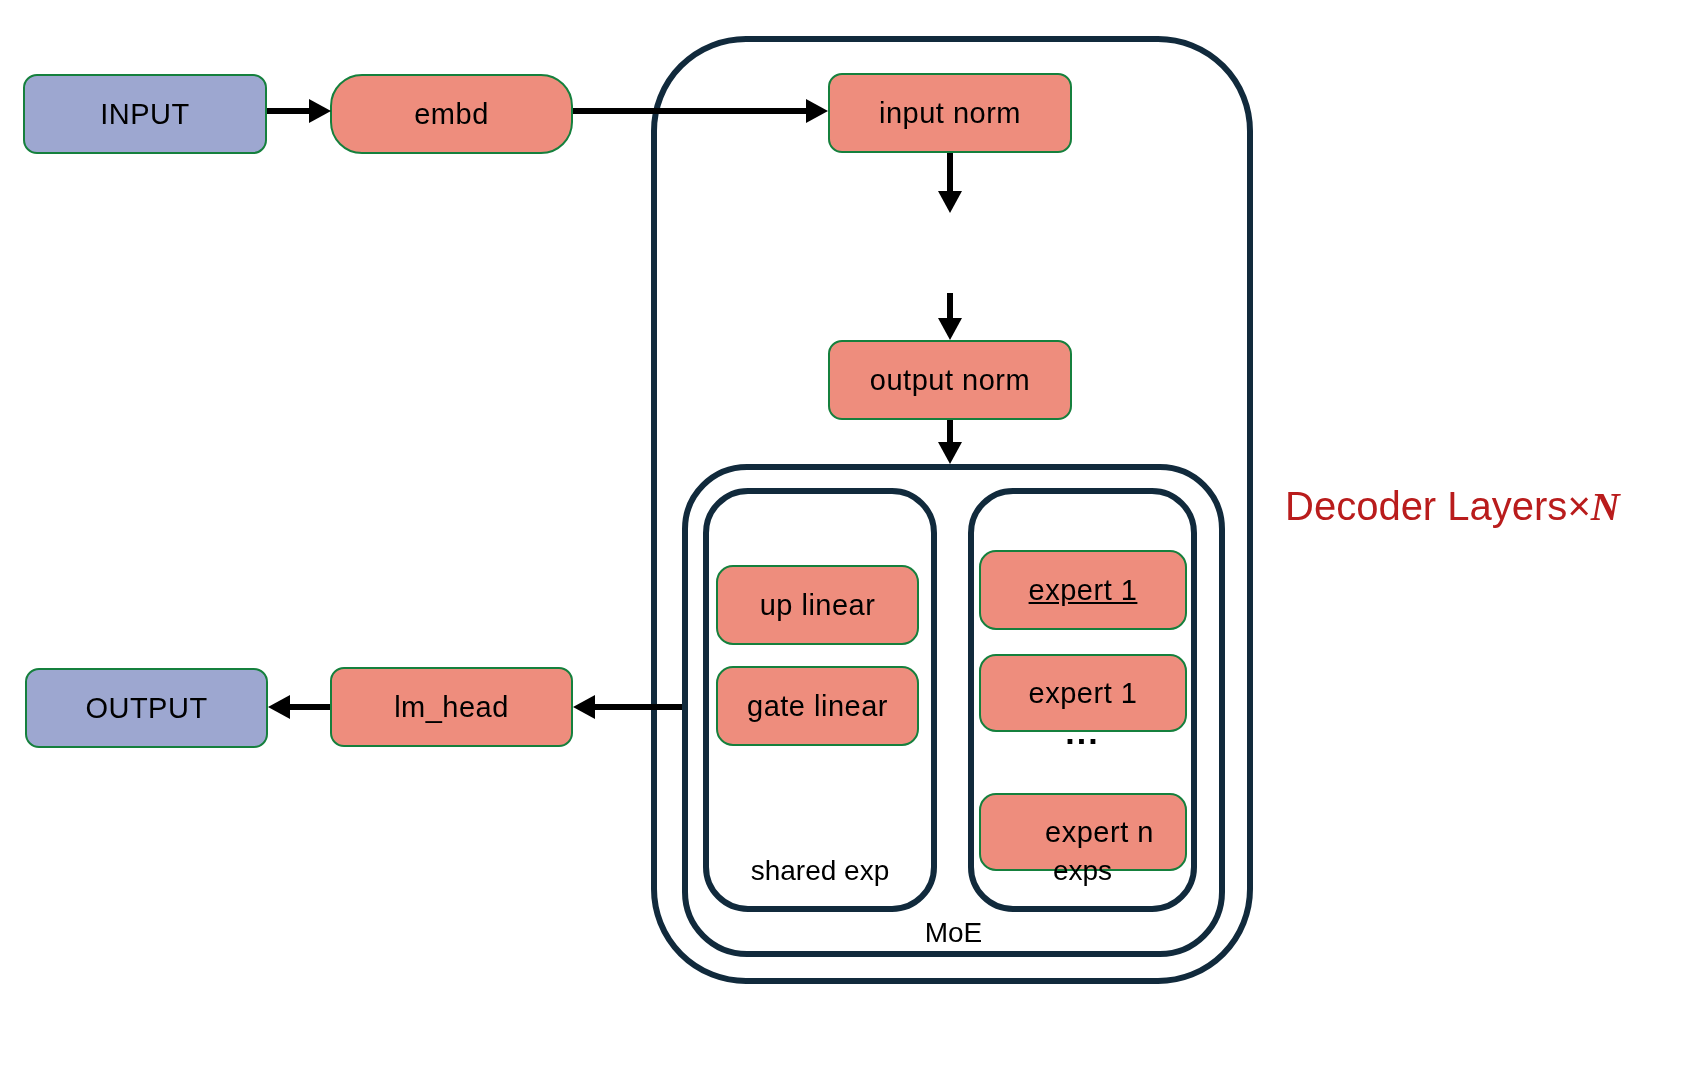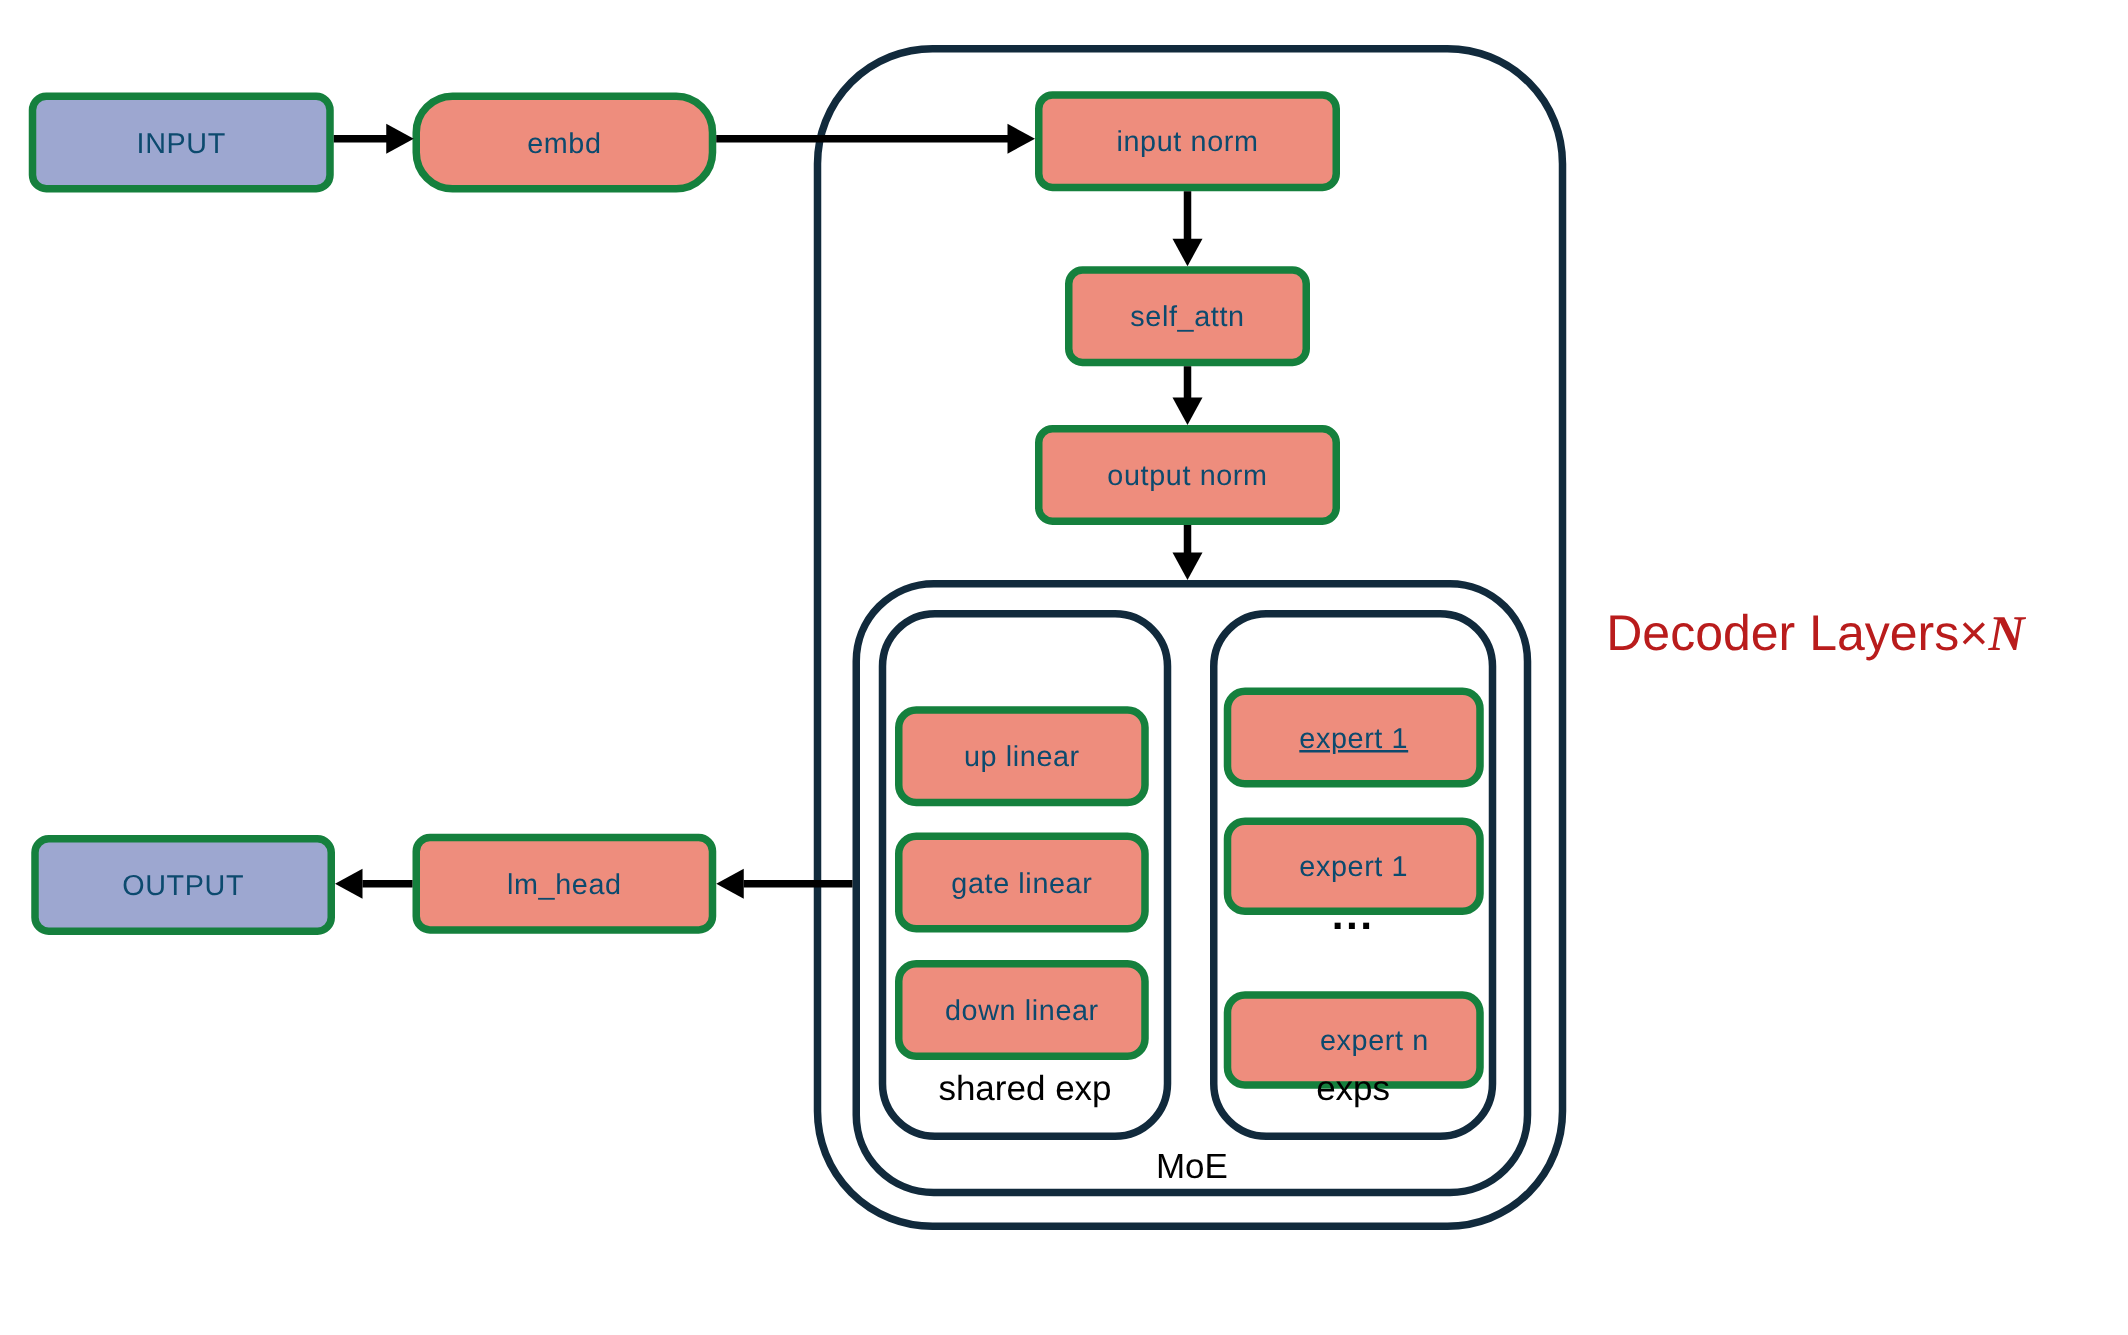--- a/index.html
+++ b/index.html
@@ -3,24 +3,24 @@
 <meta charset="utf-8">
 <style>
   html,body{margin:0;padding:0;background:#ffffff;}
   body{font-family:"Liberation Sans", sans-serif;}
   #canvas{position:relative;width:1702px;height:1068px;background:#ffffff;overflow:hidden;}
 
   
   .node{
     position:absolute;
     box-sizing:border-box;
-    border:6px solid #15803d;
+    border:2px solid #15803d;
     border-radius:14px;
     display:flex;align-items:center;justify-content:center;
-    color:#0c4a6e;font-size:23px;font-weight:400;
+    color:#000000;font-size:29px;font-weight:400;
     letter-spacing:0.5px;
   }
   .salmon{background:#EE8D7D;}
   .purple{background:#9DA7D0;}
   .inner{border-radius:17px;margin-top:28px;}
 
   
   .container{
     position:absolute;box-sizing:border-box;
     border:6px solid #112A3C;background:transparent;
@@ -54,26 +54,24 @@
 <div id="canvas">
 
   <div class="container decoder" style="left:651px;top:36px;width:602px;height:948px;"></div>
   <div class="container moe" style="left:682px;top:464px;width:543px;height:493px;"></div>
   <div class="container subgroup" style="left:703px;top:488px;width:234px;height:424px;"></div>
   <div class="container subgroup" style="left:968px;top:488px;width:229px;height:424px;"></div>
 
   <div class="node purple" style="left:23px;top:74px;width:244px;height:80px;">INPUT</div>
   <div class="node salmon" style="left:330px;top:74px;width:243px;height:80px;border-radius:32px;">embd</div>
   <div class="node salmon" style="left:828px;top:73px;width:244px;height:80px;">input norm</div>
-  <div class="node salmon" style="left:852px;top:213px;width:196px;height:80px;">self_attn</div>
   <div class="node salmon" style="left:828px;top:340px;width:244px;height:80px;">output norm</div>
 
   <div class="node salmon inner" style="left:716px;top:537px;width:203px;height:80px;">up linear</div>
   <div class="node salmon inner" style="left:716px;top:638px;width:203px;height:80px;">gate linear</div>
-  <div class="node salmon inner" style="left:716px;top:740px;width:203px;height:80px;">down linear</div>
 
   <div class="node salmon inner" style="left:979px;top:522px;width:208px;height:80px;text-decoration:underline;">expert 1</div>
   <div class="node salmon inner" style="left:979px;top:626px;width:208px;height:78px;">expert 1</div>
   <div class="lbl ellipsis" style="left:968px;top:713px;width:229px;">...</div>
   <div class="node salmon inner" style="left:979px;top:765px;width:208px;height:78px;padding-left:33px;">expert n</div>
 
   <div class="lbl" style="left:703px;top:855px;width:234px;">shared exp</div>
   <div class="lbl" style="left:968px;top:855px;width:229px;">exps</div>
   <div class="lbl" style="left:682px;top:917px;width:543px;">MoE</div>
 

